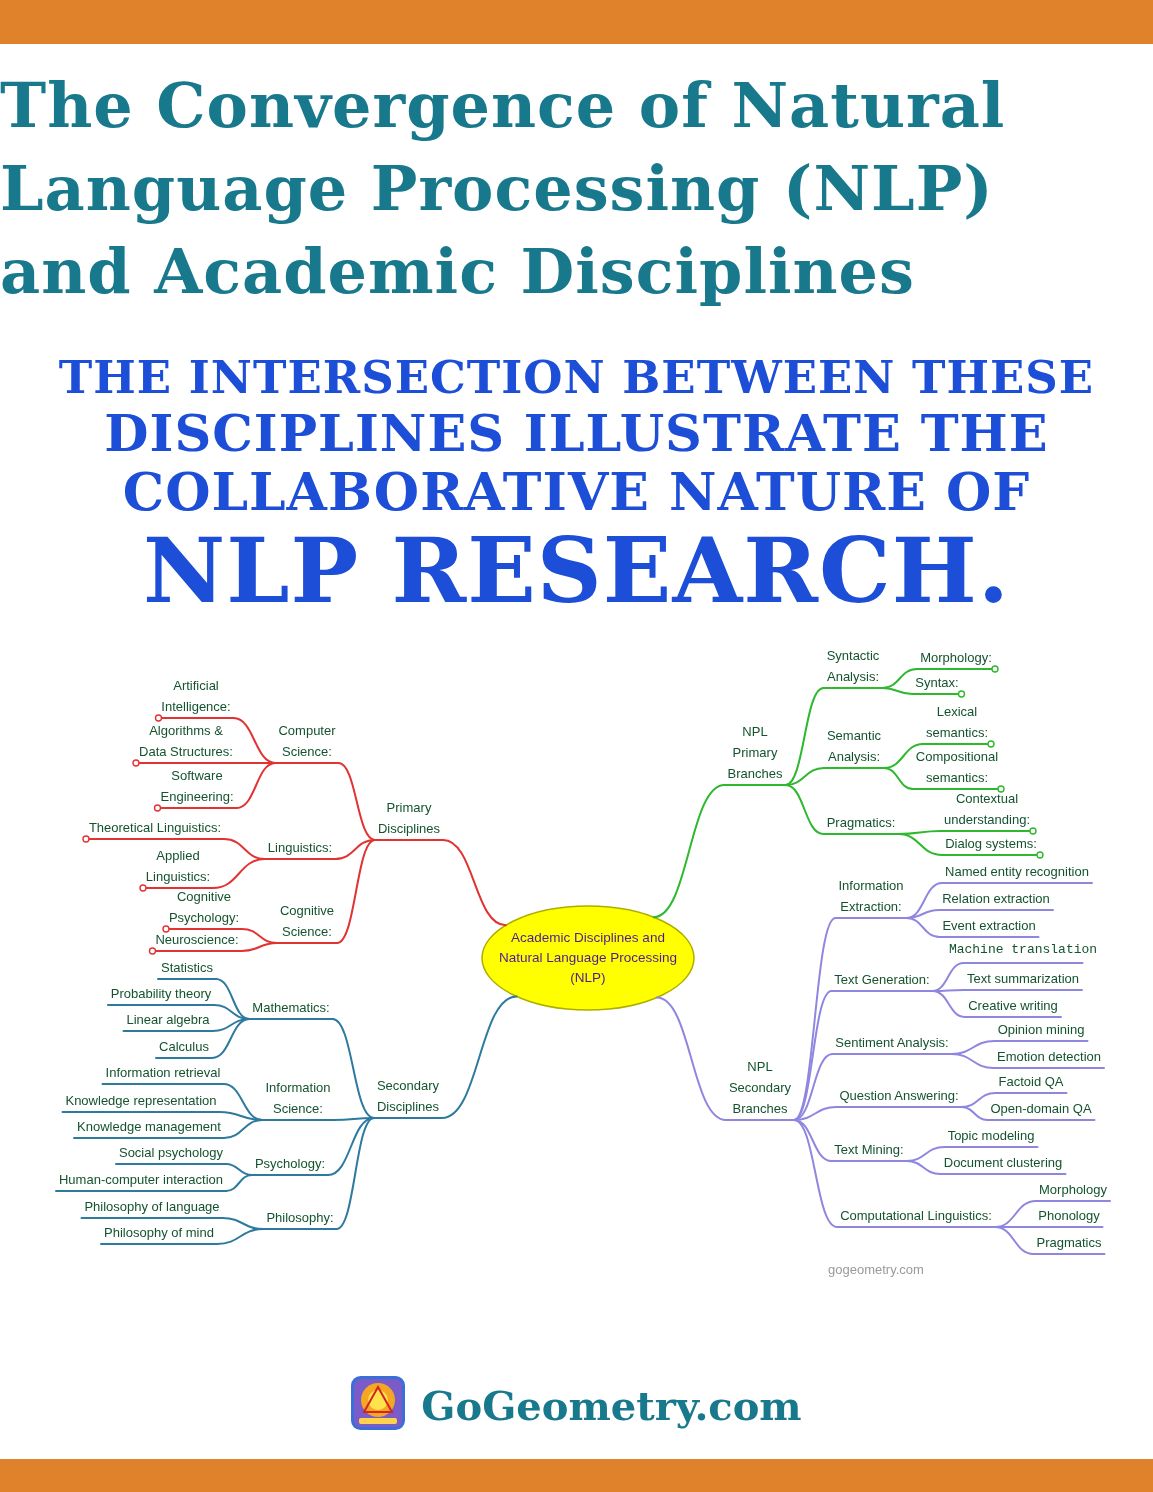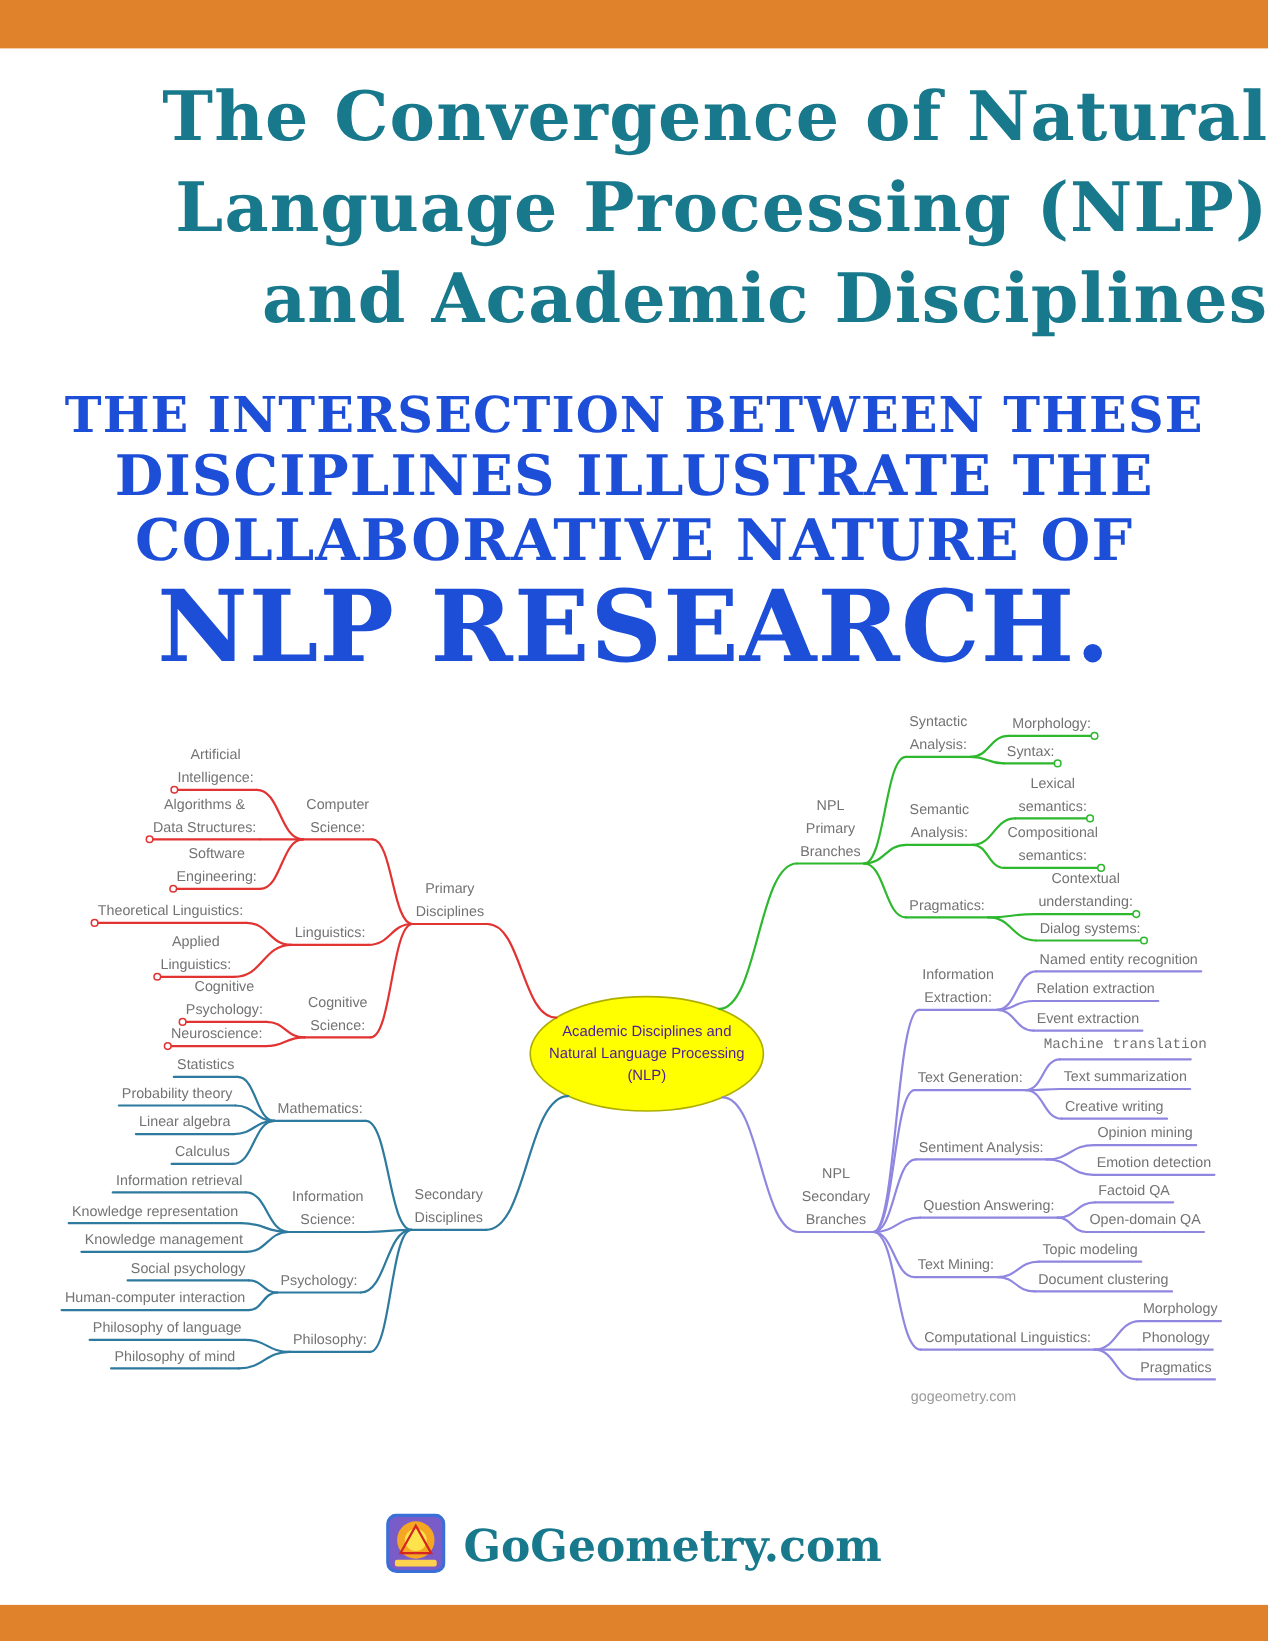--- a/index.html
+++ b/index.html
@@ -6,38 +6,38 @@
   html,body { background:#ffffff; }
   #page {
     position:relative; width:1153px; height:1492px; background:#ffffff;
     font-family:"Liberation Sans", sans-serif; overflow:hidden; margin:0 auto;
   }
   .bar { position:absolute; left:0; width:1153px; background:#E0812C; }
   .bar-top { top:0; height:44px; }
   .bar-bottom { bottom:0; height:33px; }
 
   .title {
-    padding-top:64px; text-align:right; color:#19798C;
+    padding-top:64px; text-align:left; color:#19798C;
     font-family:"DejaVu Serif", serif; font-weight:bold;
     font-size:62px; line-height:1.34; letter-spacing:1px;
   }
   .subtitle {
     margin-top:38px; text-align:center; color:#1d4ed8;
     font-family:"DejaVu Serif", serif; font-weight:bold; letter-spacing:1px;
   }
   .subtitle .s1 { font-size:45px; line-height:1.18; }
   .subtitle .s2 { font-size:51px; line-height:1.14; }
   .subtitle .s3 { font-size:52px; line-height:1.14; }
   .subtitle .s4 { font-size:90px; line-height:1.08; }
 
   #mindmap { position:absolute; inset:0; }
   #mm-svg { position:absolute; inset:0; width:1153px; height:1492px; }
   .mm-label {
     position:absolute; transform:translate(-50%,-100%);
-    font-size:13px; line-height:21px; color:#737373; text-align:center;
+    font-size:13px; line-height:21px; color:#14532d; text-align:center;
     white-space:pre; padding:0 3px 1px;
   }
   .mm-center {
     position:absolute; transform:translate(-50%,-50%);
     font-size:13.5px; line-height:20px; color:#4c1d95; text-align:center; white-space:pre;
   }
   .watermark {
     position:absolute; left:828px; top:1262px; font-size:13px; color:#9a9a9a;
   }
   .footer {

